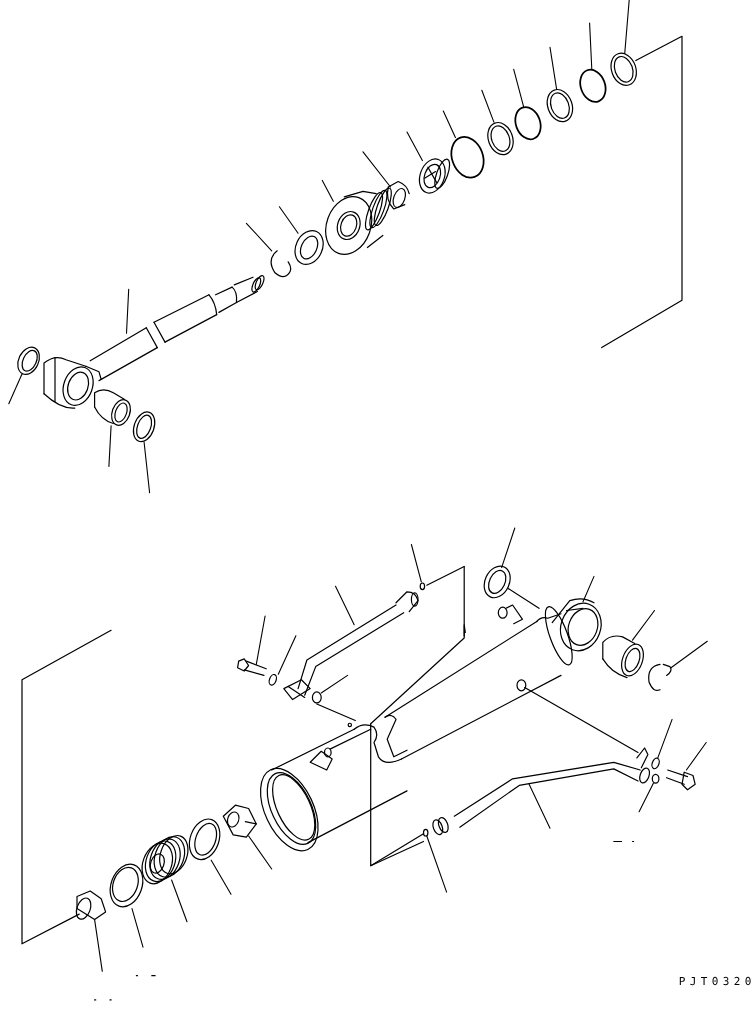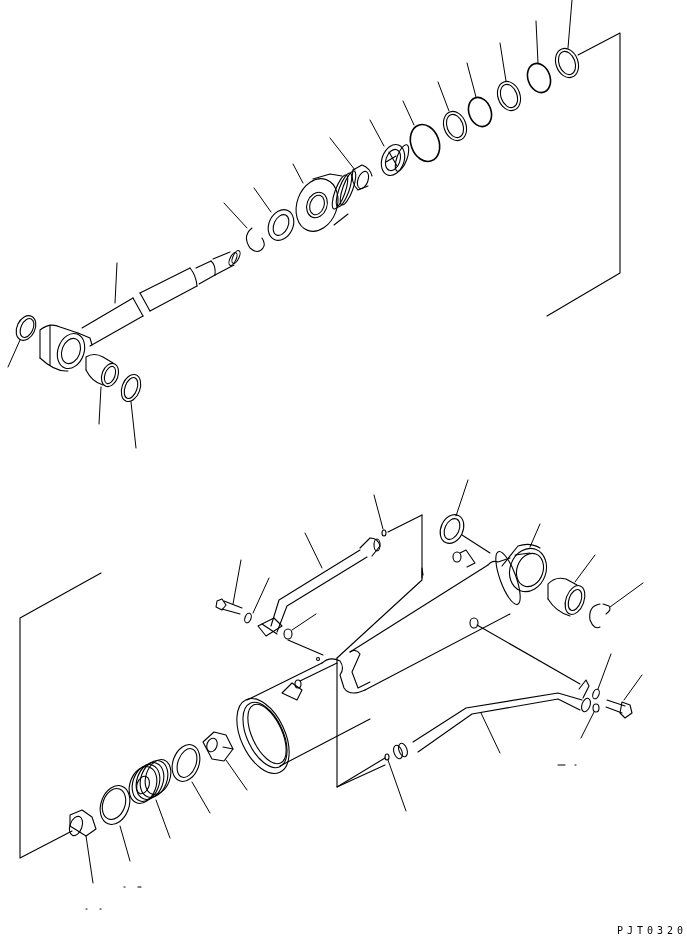--- a/index.html
+++ b/index.html
@@ -2,21 +2,21 @@
 <html><head>
 <meta charset="utf-8">
 <style>
   html, body { margin: 0; padding: 0; background: #ffffff; }
   body { width: 687px; height: 941px; position: relative; overflow: hidden;
          font-family: "DejaVu Sans Mono", monospace; }
   #diagram { position: absolute; left: 0; top: 0; width: 687px; height: 941px; }
   #diagram * { fill: none; stroke: #000; stroke-width: 1.1; stroke-linejoin: round; stroke-linecap: round; }
   #diagram .thick { stroke-width: 1.6; }
   #diagram .leader { stroke-width: 1; }
-  .ref-code { position: absolute; left: 617px; top: 925px; font-size: 10px;
+  .ref-code { position: absolute; left: 617px; top: 887px; font-size: 10px;
               letter-spacing: 4px; color: #000; }
 </style>
 </head>
 <body>
 
 <svg id="diagram" viewBox="0 0 687 941" xmlns="http://www.w3.org/2000/svg">
 
   <g>
 
     <polyline points="578,55 620,33 620,273 547,316"></polyline>

